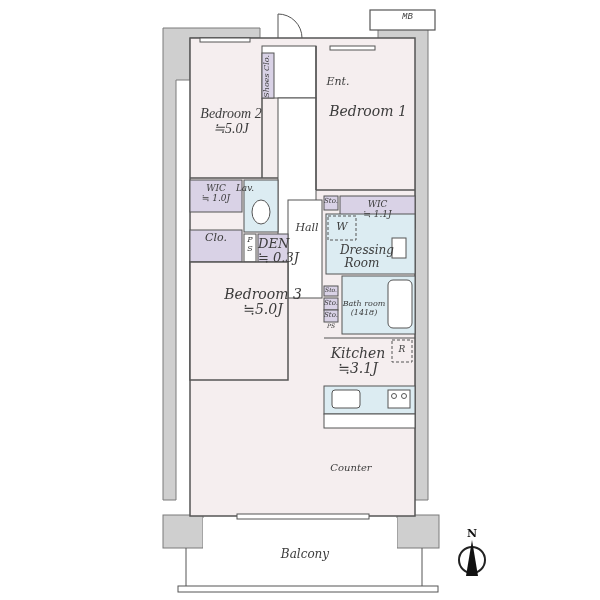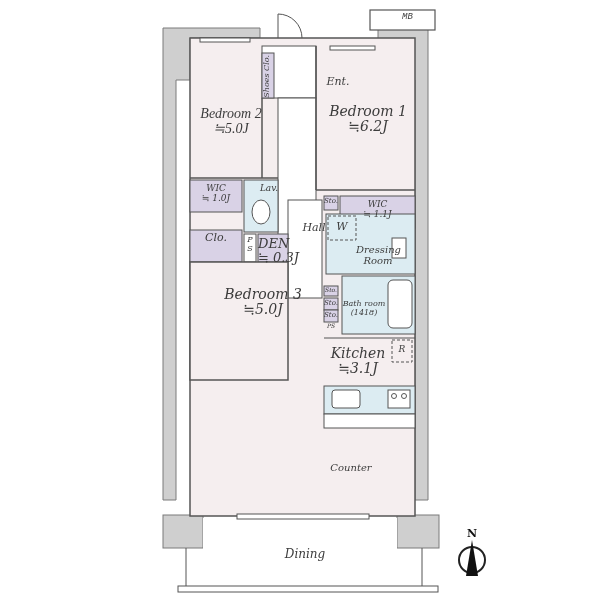--- a/index.html
+++ b/index.html
@@ -93,51 +93,50 @@
     <path d="M472,540 L478,576 L466,576 Z" fill="#111"></path>
   </g>
 </svg>
 
 <div class="lbl sm" style="left:380px;top:13px;width:55px;font-family:Liberation Mono, monospace;">MB</div>
 <div class="lbl md" style="left:274px;top:76px;width:40px;margin-left:44px;">Ent.</div>
 <div class="lbl sm vert" style="left:263px;top:55px;font-size:8px;">Shoes Clo.</div>
 
 <div class="lbl lg" style="left:318px;top:104px;width:100px;">
   <span>Bedroom 1</span>
-  <span class="area">≒6.2J</span>
 </div>
 <div class="lbl lg" style="left:190px;top:106px;width:82px;font-family:Liberation Serif, serif;">
   <span>Bedroom 2</span>
   <span class="area">≒5.0J</span>
 </div>
 
 <div class="lbl sm" style="left:190px;top:184px;width:52px;">
   <span>WIC</span>
   <span class="area">≒ 1.0J</span>
 </div>
-<div class="lbl sm" style="left:252px;top:184px;width:34px;">Lav.</div>
+<div class="lbl sm" style="left:228px;top:184px;width:34px;">Lav.</div>
 <div class="lbl md" style="left:190px;top:232px;width:52px;">Clo.</div>
 <div class="lbl sm" style="left:244px;top:236px;width:12px;font-size:8px;white-space:normal;">P S</div>
 <div class="lbl sm" style="left:258px;top:237px;width:30px;font-size:13px;">
   <span>DEN</span>
   <span class="area">≒ 0.3J</span>
 </div>
-<div class="lbl md" style="left:290px;top:222px;width:48px;">Hall</div>
+<div class="lbl md" style="left:290px;top:222px;width:34px;">Hall</div>
 
 <div class="lbl sm" style="left:324px;top:198px;width:14px;font-size:7px;">Sto.</div>
 <div class="lbl sm" style="left:324px;top:287px;width:14px;font-size:6px;">Sto.</div>
 <div class="lbl sm" style="left:324px;top:300px;width:14px;font-size:7px;">Sto.</div>
 <div class="lbl sm" style="left:324px;top:312px;width:14px;font-size:7px;">Sto.</div>
 
 <div class="lbl sm" style="left:340px;top:200px;width:75px;">
   <span>WIC</span>
   <span class="area">≒ 1.1J</span>
 </div>
 <div class="lbl md" style="left:328px;top:221px;width:28px;">W</div>
-<div class="lbl sm" style="left:356px;top:244px;width:44px;white-space:normal;font-size:10px;">Dressing Room</div>
+<div class="lbl sm" style="left:340px;top:244px;width:44px;white-space:normal;font-size:12px;">Dressing Room</div>
 <div class="lbl sm" style="left:342px;top:300px;width:44px;white-space:normal;font-size:8px;">
   <span>Bath room</span>
   <span class="area">(1418)</span>
 </div>
 <div class="lbl sm" style="left:324px;top:323px;width:14px;font-size:6px;">PS</div>
 
 <div class="lbl lg" style="left:322px;top:346px;width:72px;">
   <span>Kitchen</span>
   <span class="area">≒3.1J</span>
 </div>
@@ -145,14 +144,14 @@
 <div class="lbl sm" style="left:321px;top:415px;width:60px;font-size:10px;margin-top:47px;">Counter</div>
 
 <div class="lbl lg" style="left:190px;top:287px;width:98px;padding-left:24px;">
   <span>Bedroom 3</span>
   <span class="area">≒5.0J</span>
 </div>
 
 <div class="lbl xl" style="left:230px;top:452px;width:140px;">
 </div>
 
-<div class="lbl md" style="left:260px;top:548px;width:90px;font-size:12px;">Dining</div>
+<div class="lbl md" style="left:260px;top:548px;width:90px;font-size:12px;">Balcony</div>
 <div class="lbl" style="left:464px;top:528px;width:16px;font-size:11px;font-weight:bold;font-style:normal;color:#111;">N</div>
 
 </body></html>

